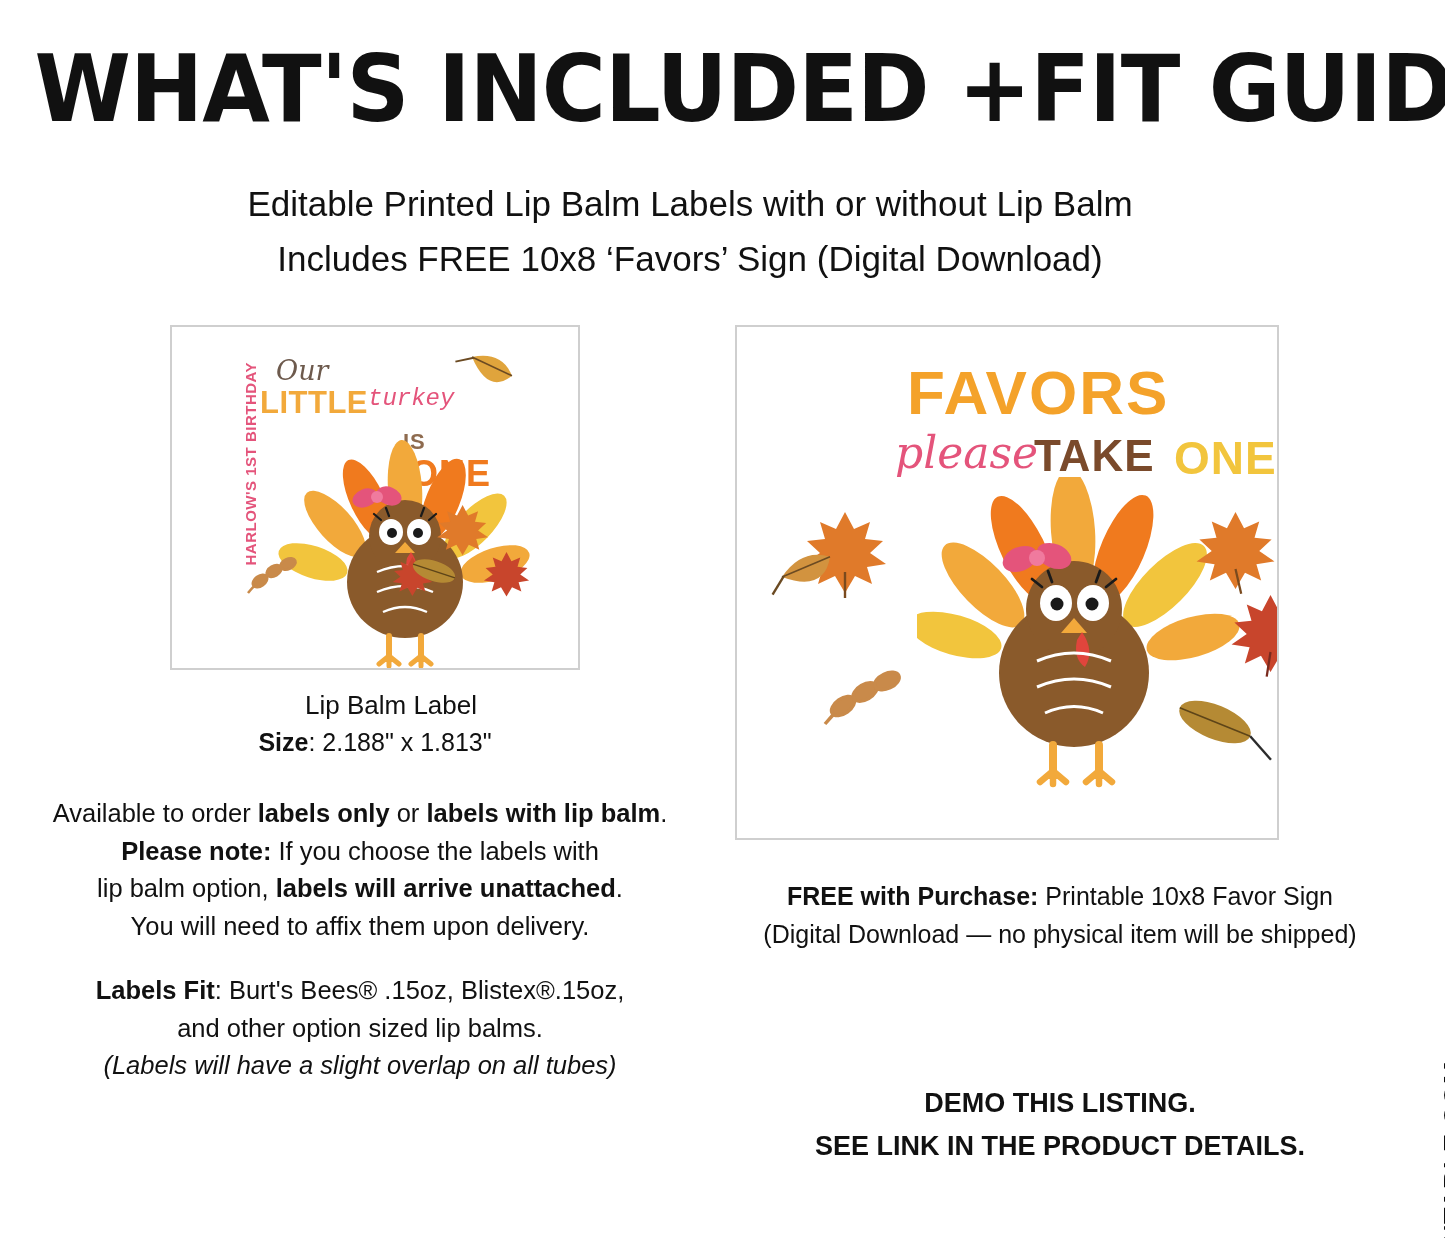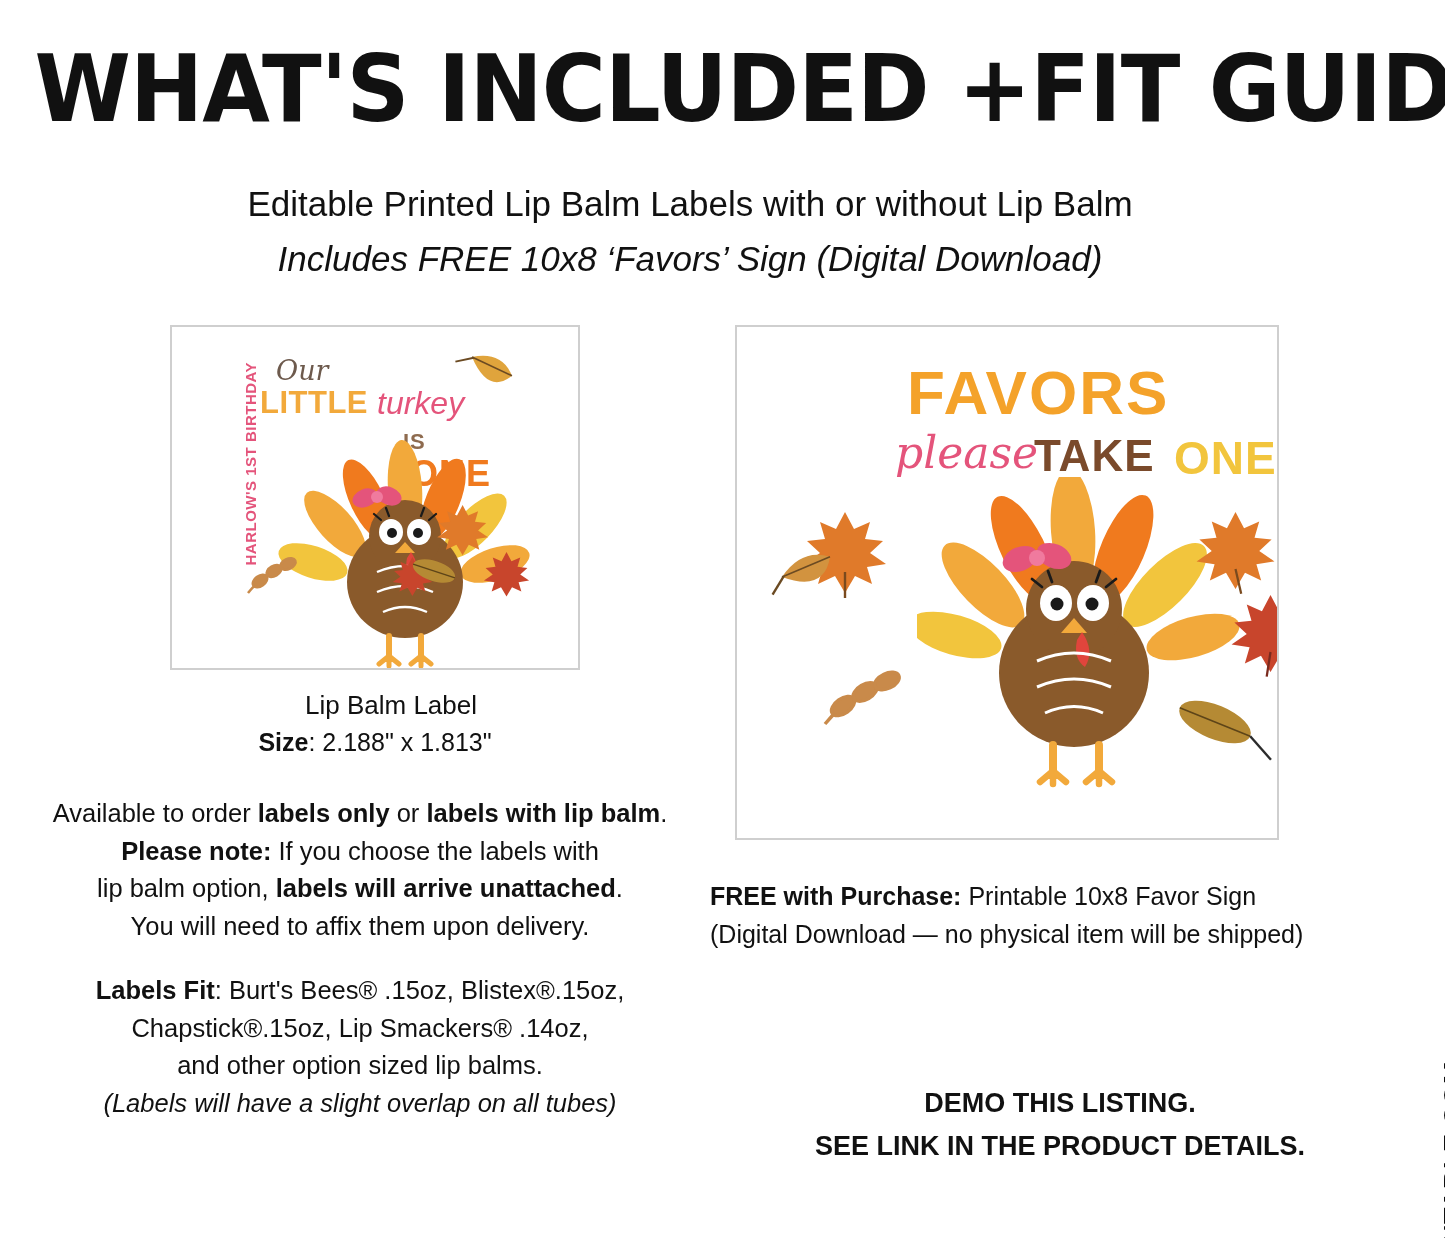--- a/index.html
+++ b/index.html
@@ -41,21 +41,20 @@
     line-height: 1.2;
   }
   .subline2 {
     position: absolute;
     top: 238px;
     left: 0;
     width: 1380px;
     text-align: center;
     font-size: 35px;
     line-height: 1.2;
-    font-style: italic;
   }
 
   
   .watermark {
     position: absolute;
     right: 6px;
     top: 318px;
     width: 560px;
     transform-origin: right top;
     transform: rotate(-90deg) translate(-100%, 0);
@@ -108,21 +107,21 @@
     border: 2px solid #cfcfcf;
     background: #fff;
     box-sizing: border-box;
     overflow: hidden;
   }
   .sign-caption {
     position: absolute;
     left: 710px;
     top: 878px;
     width: 700px;
-    text-align: left;
+    text-align: center;
     font-size: 25px;
     line-height: 1.5;
   }
   .sign-caption b { font-weight: bold; }
 
   
   .left-text {
     position: absolute;
     left: 30px;
     top: 795px;
@@ -171,23 +170,23 @@
     font-style: italic;
     font-size: 27px;
     color: #6d5a4d;
   }
   .lbl-little {
     position: absolute; left: 88px; top: 58px;
     font-size: 31px; font-weight: bold; color: #f2a93b;
     letter-spacing: 0.5px;
   }
   .lbl-turkey {
-    position: absolute; left: 205px; top: 58px;
-    font-family: Liberation Sans, sans-serif; font-style: italic;
-    font-size: 32px; color: #e4547b;
+    position: absolute; left: 196px; top: 58px;
+    font-family: Liberation Mono, monospace; font-style: italic;
+    font-size: 24px; color: #e4547b;
   }
   .lbl-is {
     position: absolute; left: 231px; top: 102px;
     font-size: 22px; font-weight: bold; color: #8e6b4f;
     letter-spacing: 1px;
   }
   .lbl-one {
     position: absolute; left: 238px; top: 126px;
     font-size: 36px; font-weight: bold; color: #f07a1e;
     letter-spacing: 1px;
@@ -401,21 +400,20 @@
   <div>
     <span>lip balm option, </span><b>labels will arrive unattached</b><span>.</span>
   </div>
   <div>You will need to affix them upon delivery.</div>
 
   <div class="block-gap"></div>
 
   <div>
     <b>Labels Fit</b><span>: Burt's Bees® .15oz, Blistex®.15oz,</span>
   </div>
-  <div>Chapstick®.15oz, Lip Smackers® .14oz,</div>
   <div>and other option sized lip balms.</div>
   <div><i>(Labels will have a slight overlap on all tubes)</i></div>
 
   <div class="block-gap"></div>
 
 </div>
 
 <div class="demo-text">
   <div>DEMO THIS LISTING.</div>
   <div>SEE LINK IN THE PRODUCT DETAILS.</div>

